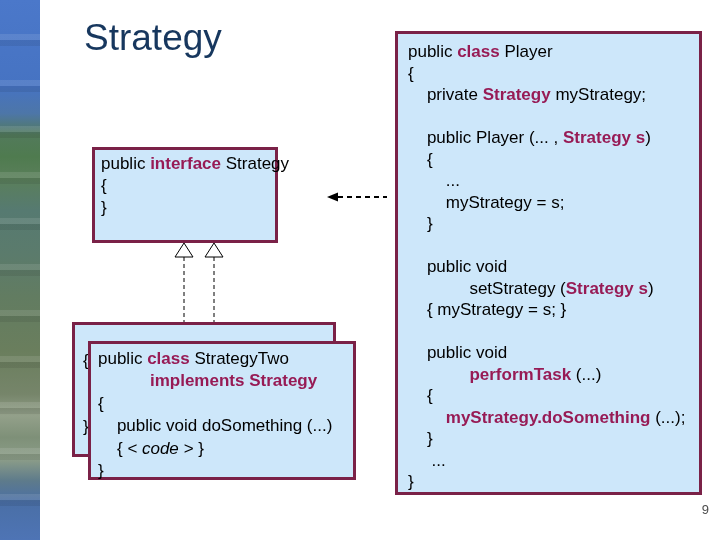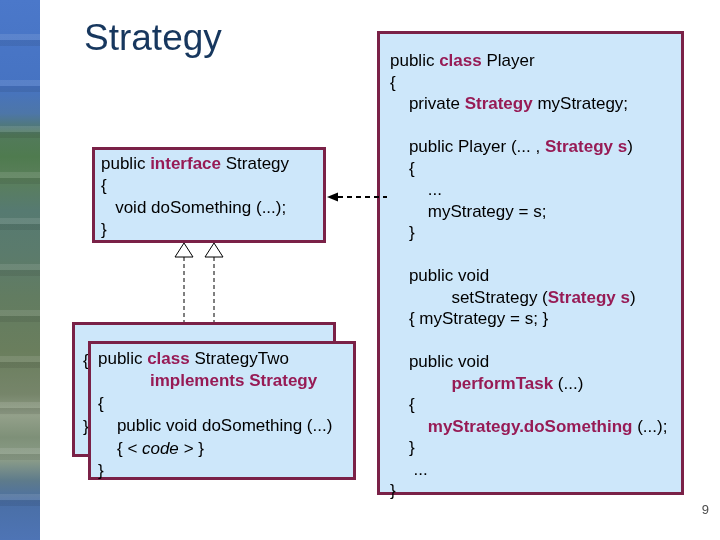--- a/index.html
+++ b/index.html
@@ -33,38 +33,38 @@
   .code-box {
     position:absolute;
     background:var(--fill,#CDE7FA);
     border:3px solid var(--border,#7A2147);
     font-size:17px; color:var(--code,#000);
     white-space:pre;
   }
   .code-box .line { white-space:pre; }
   .k { color:var(--keyword,#971B55); font-weight:bold; }
   .i { font-style:italic;margin-top:43px; }
-  #box-interface { left:92px;  top:147px; width:234px; height:96px;  padding:3px 0 0 6px;  line-height:22px; }
+  #box-interface { left:92px;  top:147px; width:186px; height:96px;  padding:3px 0 0 6px;  line-height:22px; }
   #box-one       { left:72px;  top:322px; width:264px; height:135px; padding:3px 0 0 8px;  line-height:22px;   z-index:1; }
   #box-two       { left:88px;  top:341px; width:268px; height:139px; padding:4px 0 0 7px;  line-height:22.4px; z-index:2; }
-  #box-player    { left:377px; top:31px;  width:307px; height:464px; padding:16px 0 0 10px; line-height:21.5px; }
+  #box-player    { left:395px; top:31px;  width:307px; height:464px; padding:7px 0 0 10px; line-height:21.5px; }
   .connector { position:absolute; }
   .page-number {
     position:absolute; right:11px; top:502px;
     font-size:13px; color:var(--pagenum,#4D4D4D);
   }
 </style>
 </head>
 <body>
 
 <div class="edge-strip"></div>
 
 <h1 class="title"><span>Strategy</span><br></h1>
 
-<div id="box-interface" class="code-box"><div class="line"><span>public </span><span class="k">interface</span><span> Strategy</span></div><div class="line"><span>{</span></div><div class="line"><span>   void doSomething (...);</span></div><div class="line"><span>}</span></div></div>
+<div id="box-interface" class="code-box"><div class="line"><span>public </span><span class="k">interface</span><span> Strategy</span></div><div class="line"><span>{</span></div><div class="line"><span>}</span></div></div>
 
 <div id="box-one" class="code-box"><div class="line">&nbsp;</div><div class="line"><span>{</span></div><div class="line">&nbsp;</div><div class="line">&nbsp;</div><div class="line"><span>}</span></div></div>
 
 <div id="box-two" class="code-box"><div class="line"><span>public </span><span class="k">class</span><span> StrategyTwo</span></div><div class="line"><span class="k">           implements Strategy</span></div><div class="line"><span>{</span></div><div class="line"><span>    public void doSomething (...)</span></div><div class="line"><span>    { </span><span class="i">&lt; code &gt;</span><span> }</span></div><div class="line"><span>}</span></div></div>
 
 <div id="box-player" class="code-box"><div class="line"><span>public </span><span class="k">class</span><span> Player</span></div><div class="line"><span>{</span></div><div class="line"><span>    private </span><span class="k">Strategy</span><span> myStrategy;</span></div><div class="line">&nbsp;</div><div class="line"><span>    public Player (... , </span><span class="k">Strategy s</span><span>)</span></div><div class="line"><span>    {</span></div><div class="line"><span>        ...</span></div><div class="line"><span>        myStrategy = s;</span></div><div class="line"><span>    }</span></div><div class="line">&nbsp;</div><div class="line"><span>    public void</span></div><div class="line"><span>             setStrategy (</span><span class="k">Strategy s</span><span>)</span></div><div class="line"><span>    { myStrategy = s; }</span></div><div class="line">&nbsp;</div><div class="line"><span>    public void</span></div><div class="line"><span>             </span><span class="k">performTask</span><span> (...)</span></div><div class="line"><span>    {</span></div><div class="line"><span>        </span><span class="k">myStrategy.doSomething</span><span> (...);</span></div><div class="line"><span>    }</span></div><div class="line"><span>     ...</span></div><div class="line"><span>}</span></div></div>
 
 <svg class="connector" style="left:170px; top:242px;" width="60" height="100" viewBox="0 0 60 100">
   <line x1="14" y1="15" x2="14" y2="80" stroke="#000" stroke-width="1" stroke-dasharray="4 3"></line>
   <line x1="44" y1="15" x2="44" y2="99" stroke="#000" stroke-width="1" stroke-dasharray="4 3"></line>

